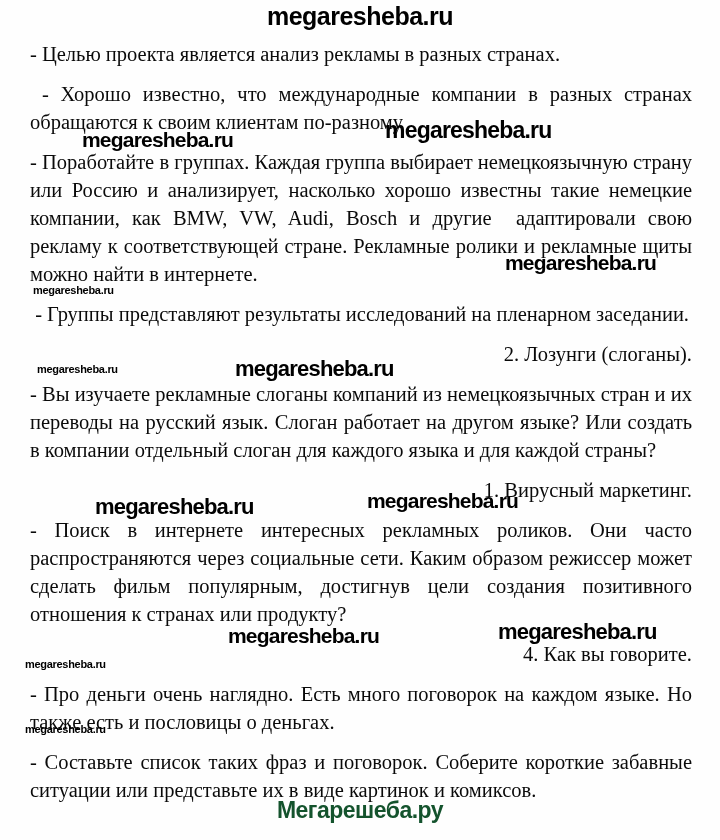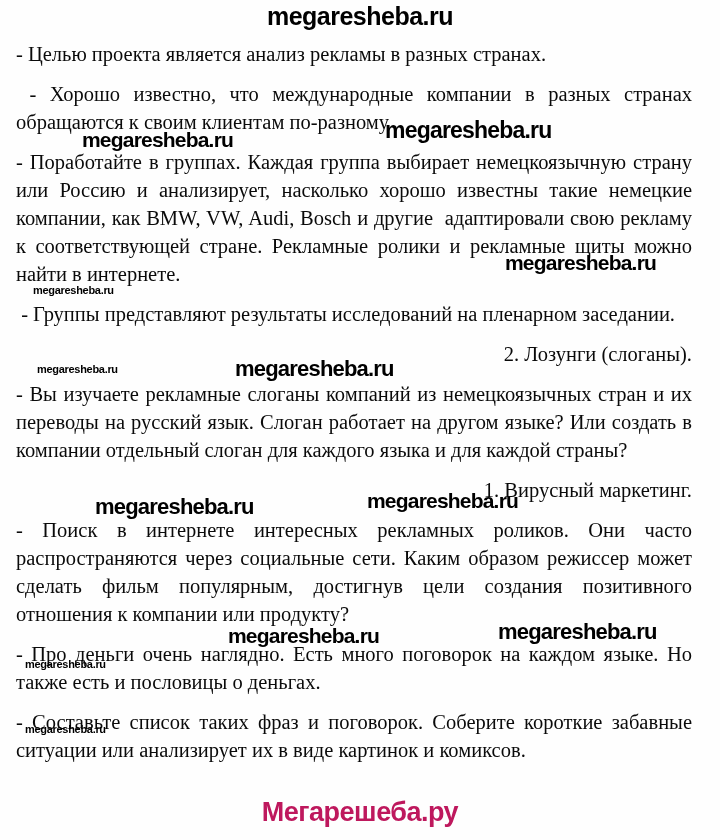--- a/index.html
+++ b/index.html
@@ -16,41 +16,41 @@
   .header-wm {
     padding-top: 2px;
     text-align: center;
     font-family: "Liberation Sans", sans-serif;
     font-weight: 700;
     font-size: 25px;
     letter-spacing: -0.5px;
     color: #000;
   }
   .content {
-    margin: 9px 28px 0 16px;
+    margin: 9px 28px 0 30px;
   }
   .para, .heading {
     margin: 0 0 12px 0;
     font-size: 20.5px;
     line-height: 28px;
     text-align: justify;
     white-space: pre-wrap;
   }
   .heading { text-align: right; }
   .footer-brand {
     position: absolute;
     top: 797px;
     left: 0;
     width: 100%;
     text-align: center;
     font-family: "Liberation Sans", sans-serif;
     font-weight: 700;
-    font-size: 27px;
+    font-size: 23px;
     letter-spacing: -0.5px;
-    color: #be185d;
+    color: #14532d;
   }
   .wm {
     position: absolute;
     font-family: "Liberation Sans", sans-serif;
     font-weight: 700;
     letter-spacing: -0.8px;
     white-space: nowrap;
     color: #000;
     pointer-events: none;
   }
@@ -75,23 +75,24 @@
   <div class="header-wm">megaresheba.ru</div>
 
   <div class="content">
     <p class="para">- Целью проекта является анализ рекламы в разных странах.</p>
     <p class="para"> - Хорошо известно, что международные компании в разных странах обращаются к своим клиентам по-разному</p>
     <p class="para">- Поработайте в группах. Каждая группа выбирает немецкоязычную страну или Россию и анализирует, насколько хорошо известны такие немецкие компании, как BMW, VW, Audi, Bosch и другие  адаптировали свою рекламу к соответствующей стране. Рекламные ролики и рекламные щиты можно найти в интернете.</p>
     <p class="para"> - Группы представляют результаты исследований на пленарном заседании.</p>
     <p class="heading">2. Лозунги (слоганы).</p>
     <p class="para">- Вы изучаете рекламные слоганы компаний из немецкоязычных стран и их переводы на русский язык. Слоган работает на другом языке? Или создать в компании отдельный слоган для каждого языка и для каждой страны?</p>
     <p class="heading">1. Вирусный маркетинг.</p>
-    <p class="para">- Поиск в интернете интересных рекламных роликов. Они часто распространяются через социальные сети. Каким образом режиссер может сделать фильм популярным, достигнув цели создания позитивного отношения к компании или продукту?</p>
+    <p class="para">- Поиск в интернете интересных рекламных роликов. Они часто распространяются через социальные сети. Каким образом режиссер может сделать фильм популярным, достигнув цели создания позитивного отношения к странах или продукту?</p>
+    <p class="heading">4. Как вы говорите.</p>
     <p class="para">- Про деньги очень наглядно. Есть много поговорок на каждом языке. Но также есть и пословицы о деньгах.</p>
-    <p class="para">- Составьте список таких фраз и поговорок. Соберите короткие забавные ситуации или анализирует их в виде картинок и комиксов.</p>
+    <p class="para">- Составьте список таких фраз и поговорок. Соберите короткие забавные ситуации или представьте их в виде картинок и комиксов.</p>
   </div>
 
   <div class="footer-brand">Мегарешеба.ру</div>
 
   <span class="wm wm-a">megaresheba.ru</span>
   <span class="wm wm-b">megaresheba.ru</span>
   <span class="wm wm-c">megaresheba.ru</span>
   <span class="wm wm-d">megaresheba.ru</span>
   <span class="wm wm-e">megaresheba.ru</span>
   <span class="wm wm-f">megaresheba.ru</span>

